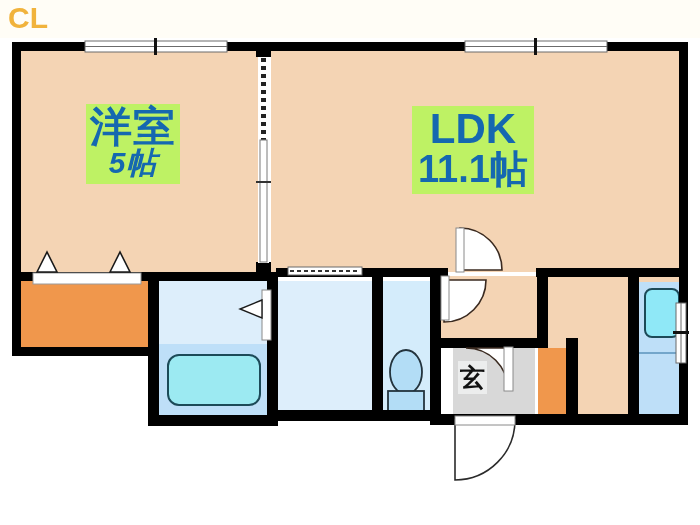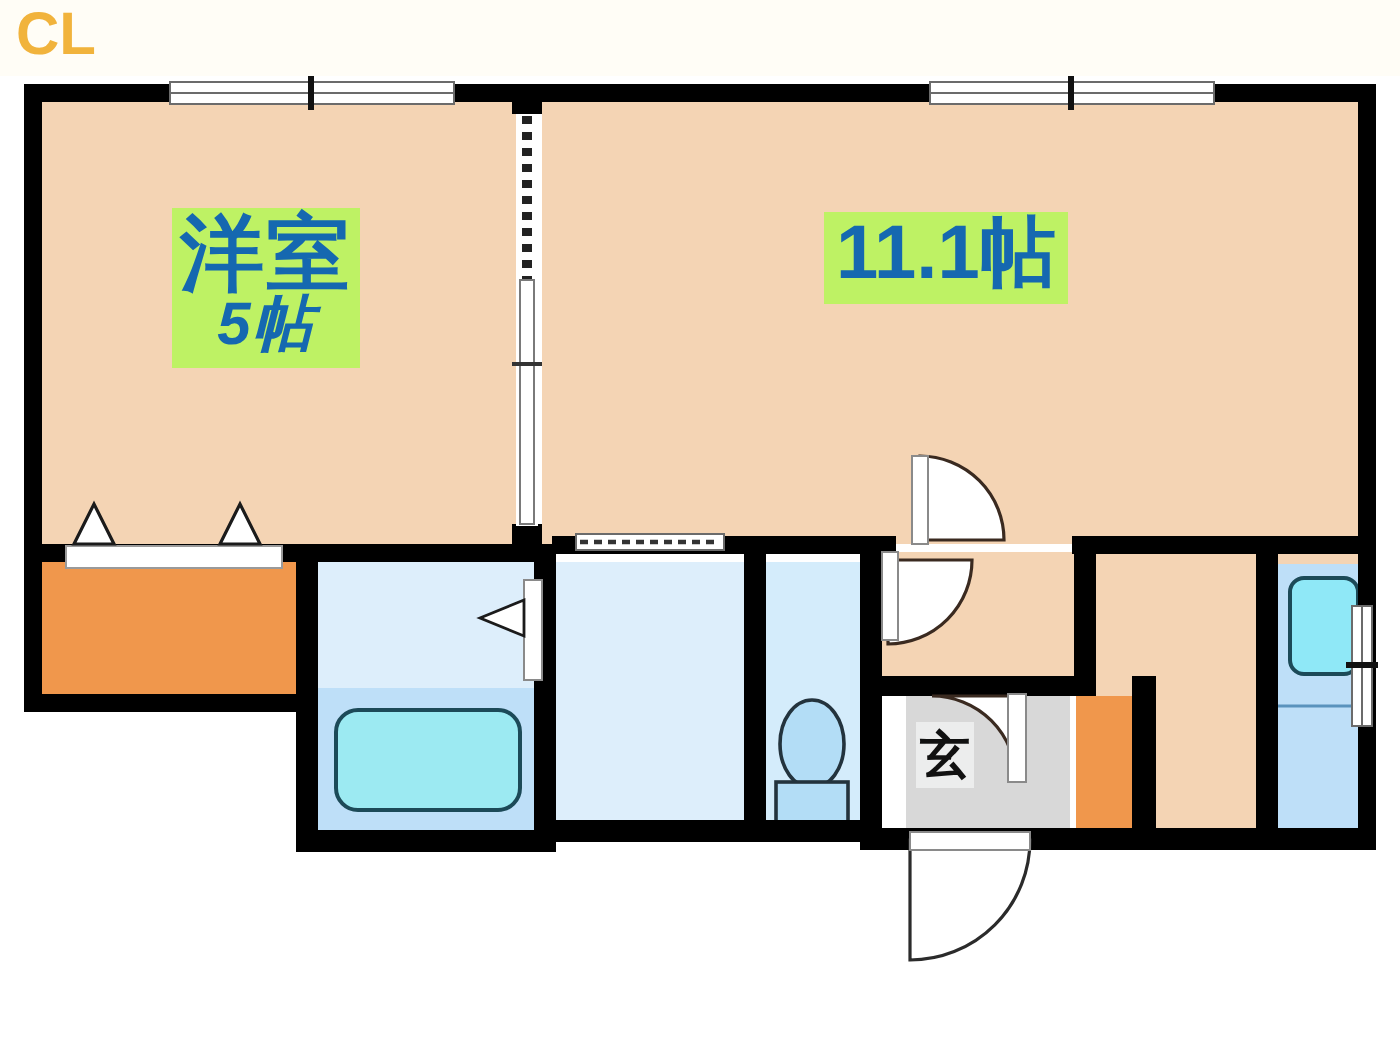--- a/index.html
+++ b/index.html
@@ -195,20 +195,21 @@
     </g>
 
   </svg>
 
   <div class="room-label" id="label-washitsu">
     <div>洋室</div>
     <div class="l2">5帖</div>
   </div>
 
   <div class="room-label" id="label-ldk">
+    <div>LDK</div>
     <div class="l2">11.1帖</div>
   </div>
 
   <div id="label-cl">CL</div>
 
   <div id="label-genkan">玄</div>
 
 </div>
 
 </body></html>

